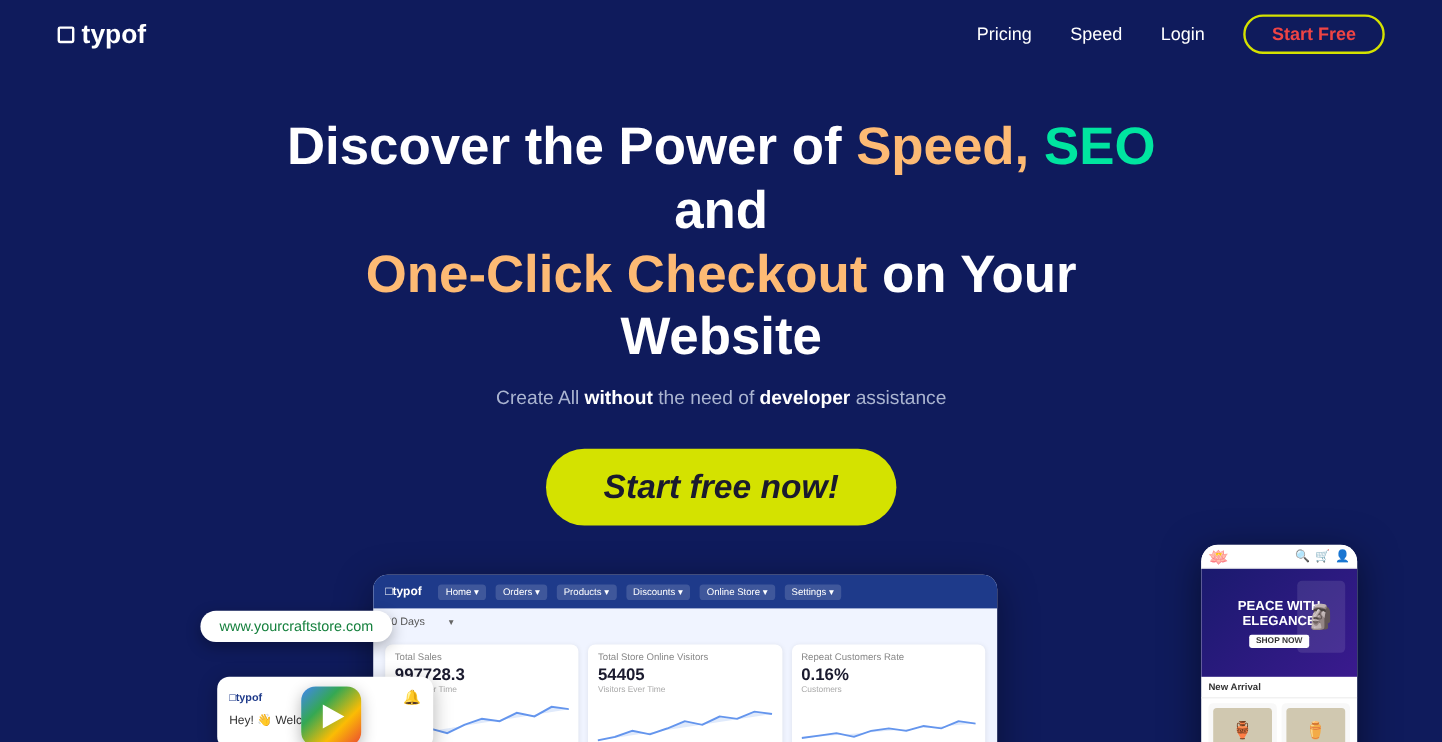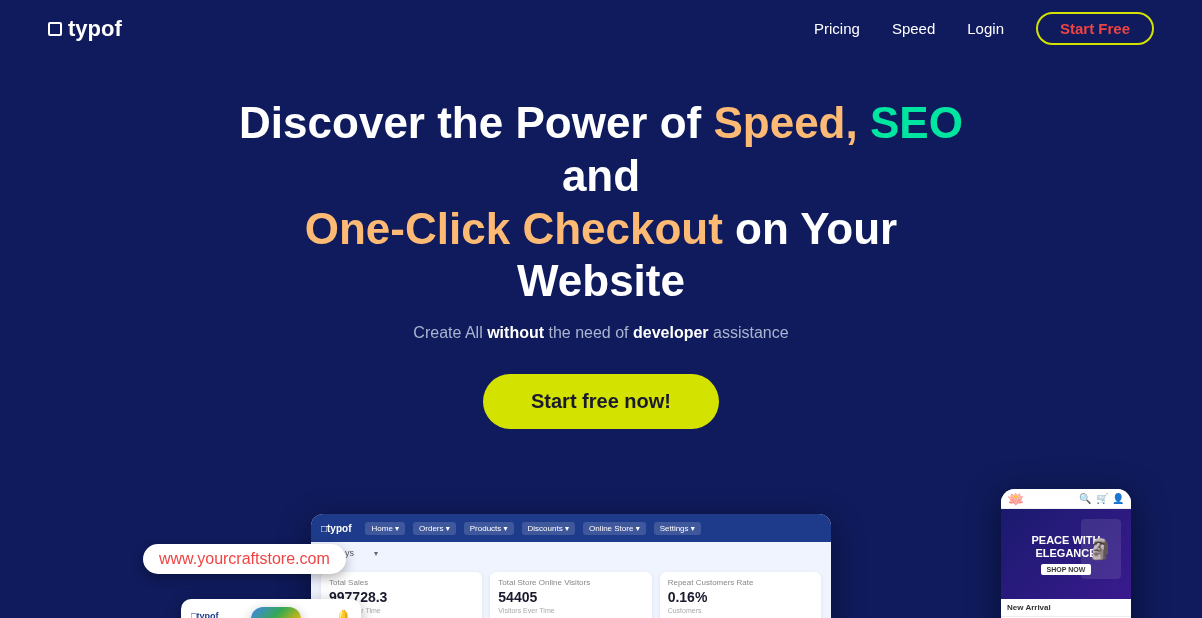--- a/index.html
+++ b/index.html
@@ -81,45 +81,46 @@
     .hero-subtitle {
       font-size: 16px;
       color: #aab4d0;
       margin-bottom: 32px;
     }
     .hero-subtitle strong { color: #fff; font-weight: 700; }
     .btn-cta {
       display: inline-block;
       background: #d4e200;
       color: #1a1a2e;
-      font-size: 20px;
+      font-size: 28px;
       font-weight: 700;
       padding: 16px 48px;
       border-radius: 50px;
       border: none;
       cursor: pointer;
-      margin-bottom: 60px;
+      margin-bottom: 16px;
+      font-style: italic;
     }
 
     
     .screenshots {
       position: relative;
       height: 300px;
       margin: 0 auto;
       max-width: 1100px;
     }
 
     
     .url-bar {
       position: absolute;
-      left: 92px;
+      left: 116px;
       top: 55px;
       background: #fff;
-      color: #ef4444;
-      font-size: 16px;
+      color: #15803d;
+      font-size: 12px;
       padding: 6px 16px;
       border-radius: 20px;
       box-shadow: 0 4px 12px rgba(0,0,0,0.3);
       z-index: 20;
       white-space: nowrap;
     }
 
     
     .dashboard-card {
       position: absolute;

